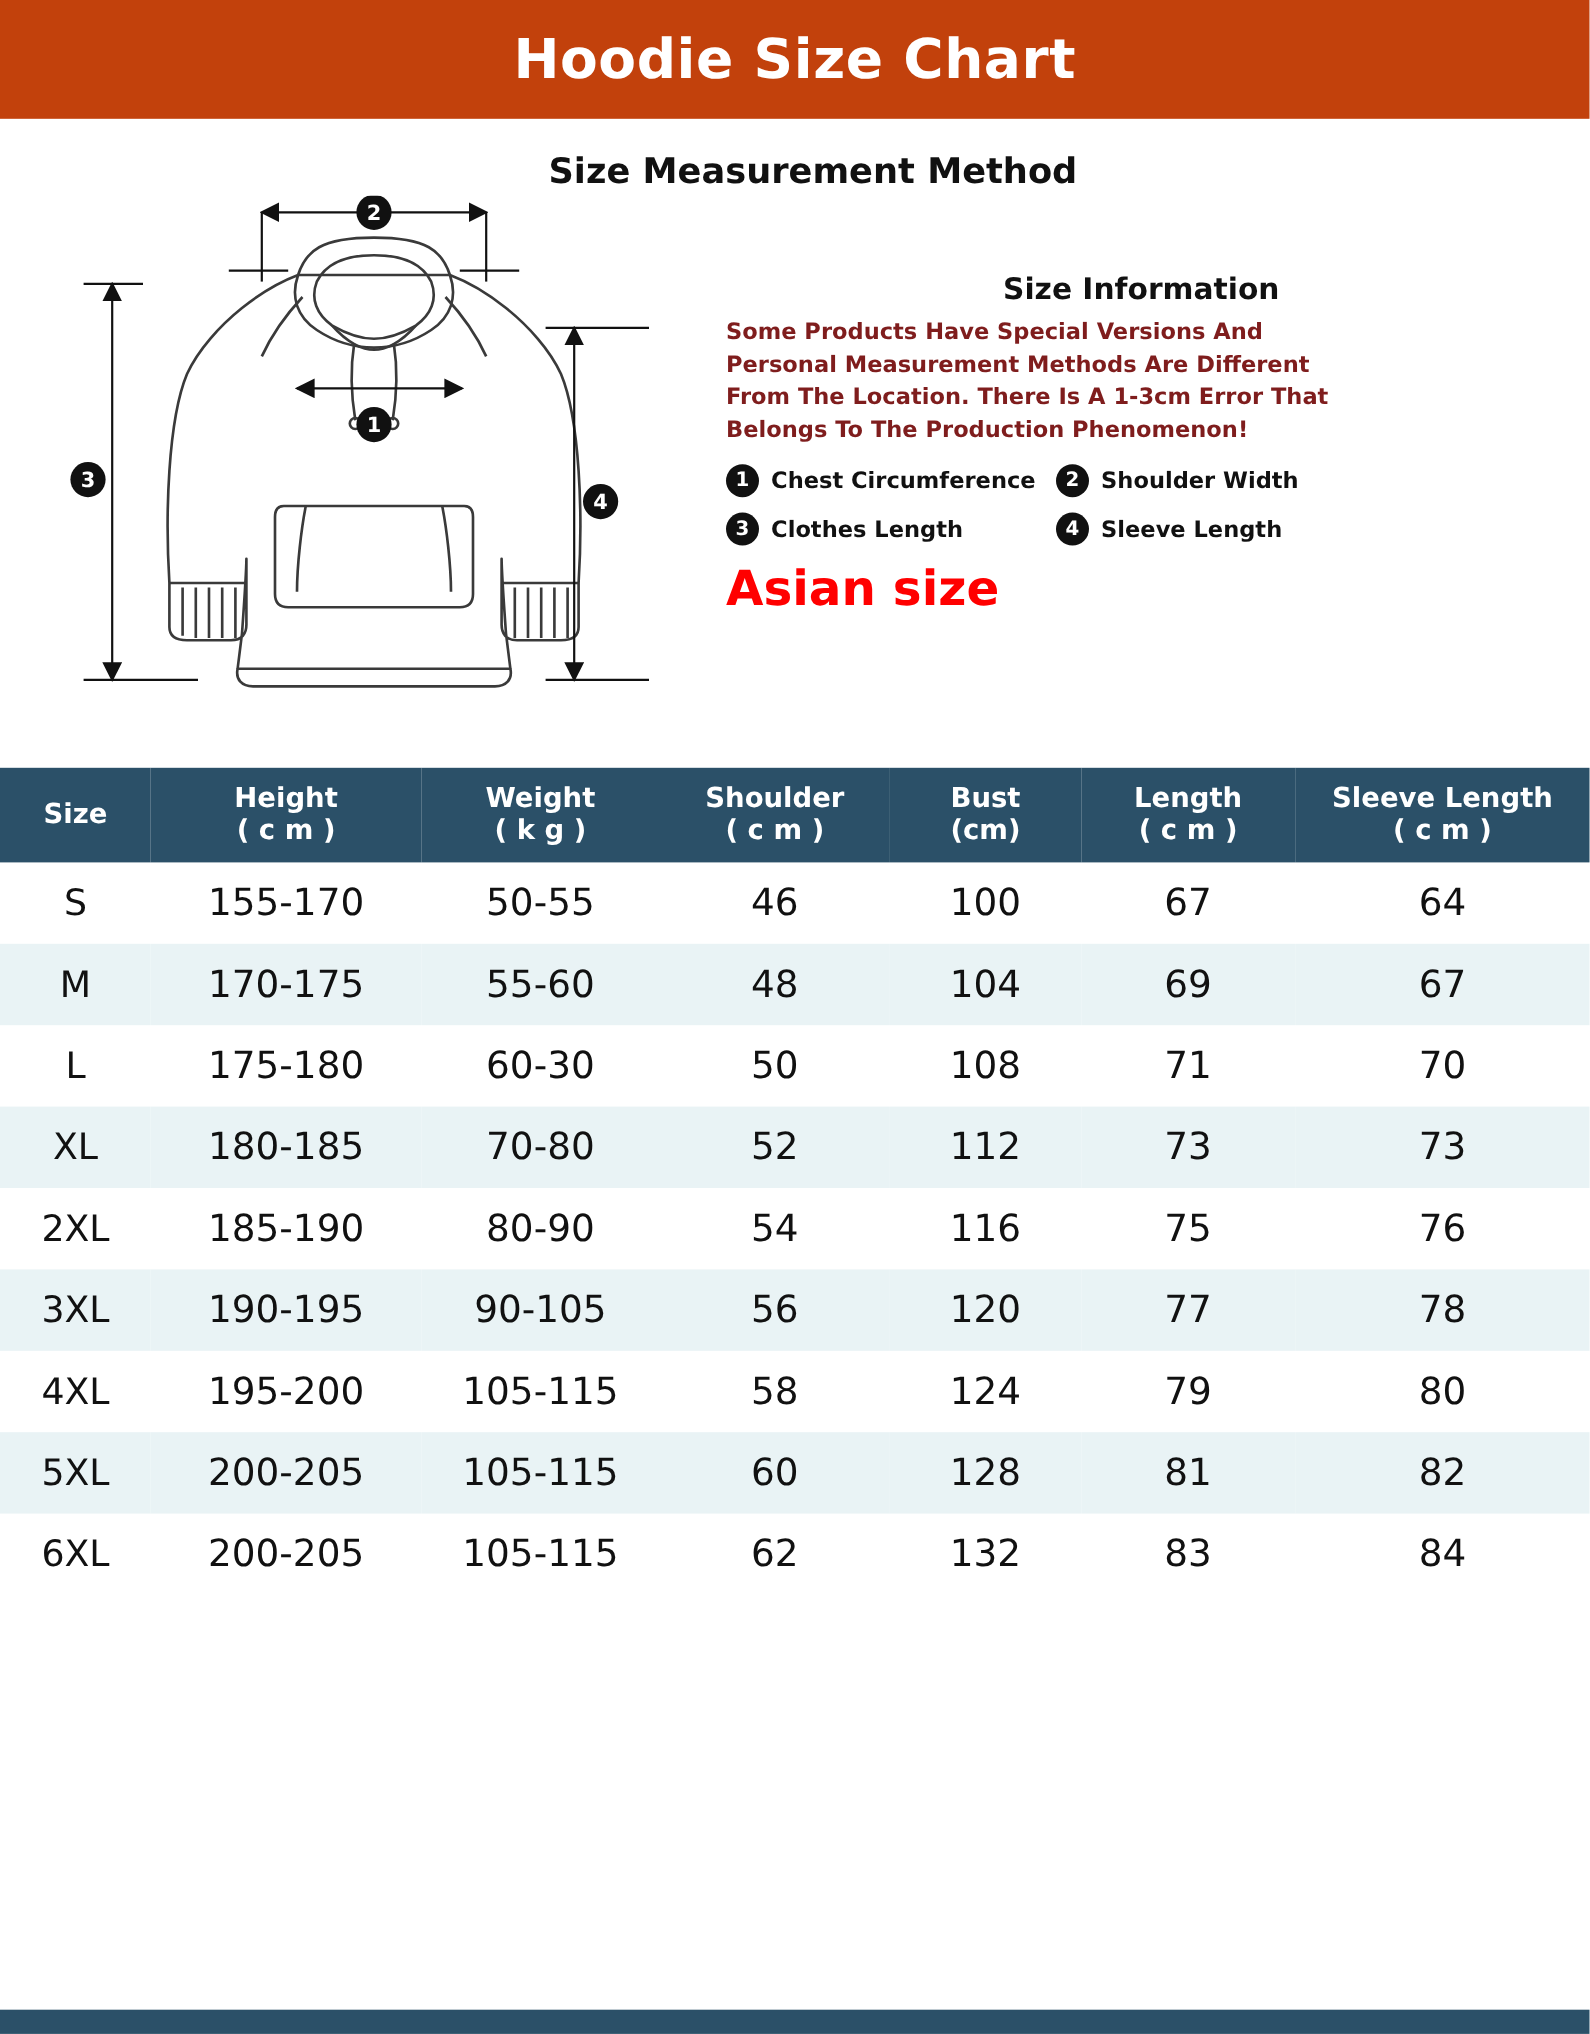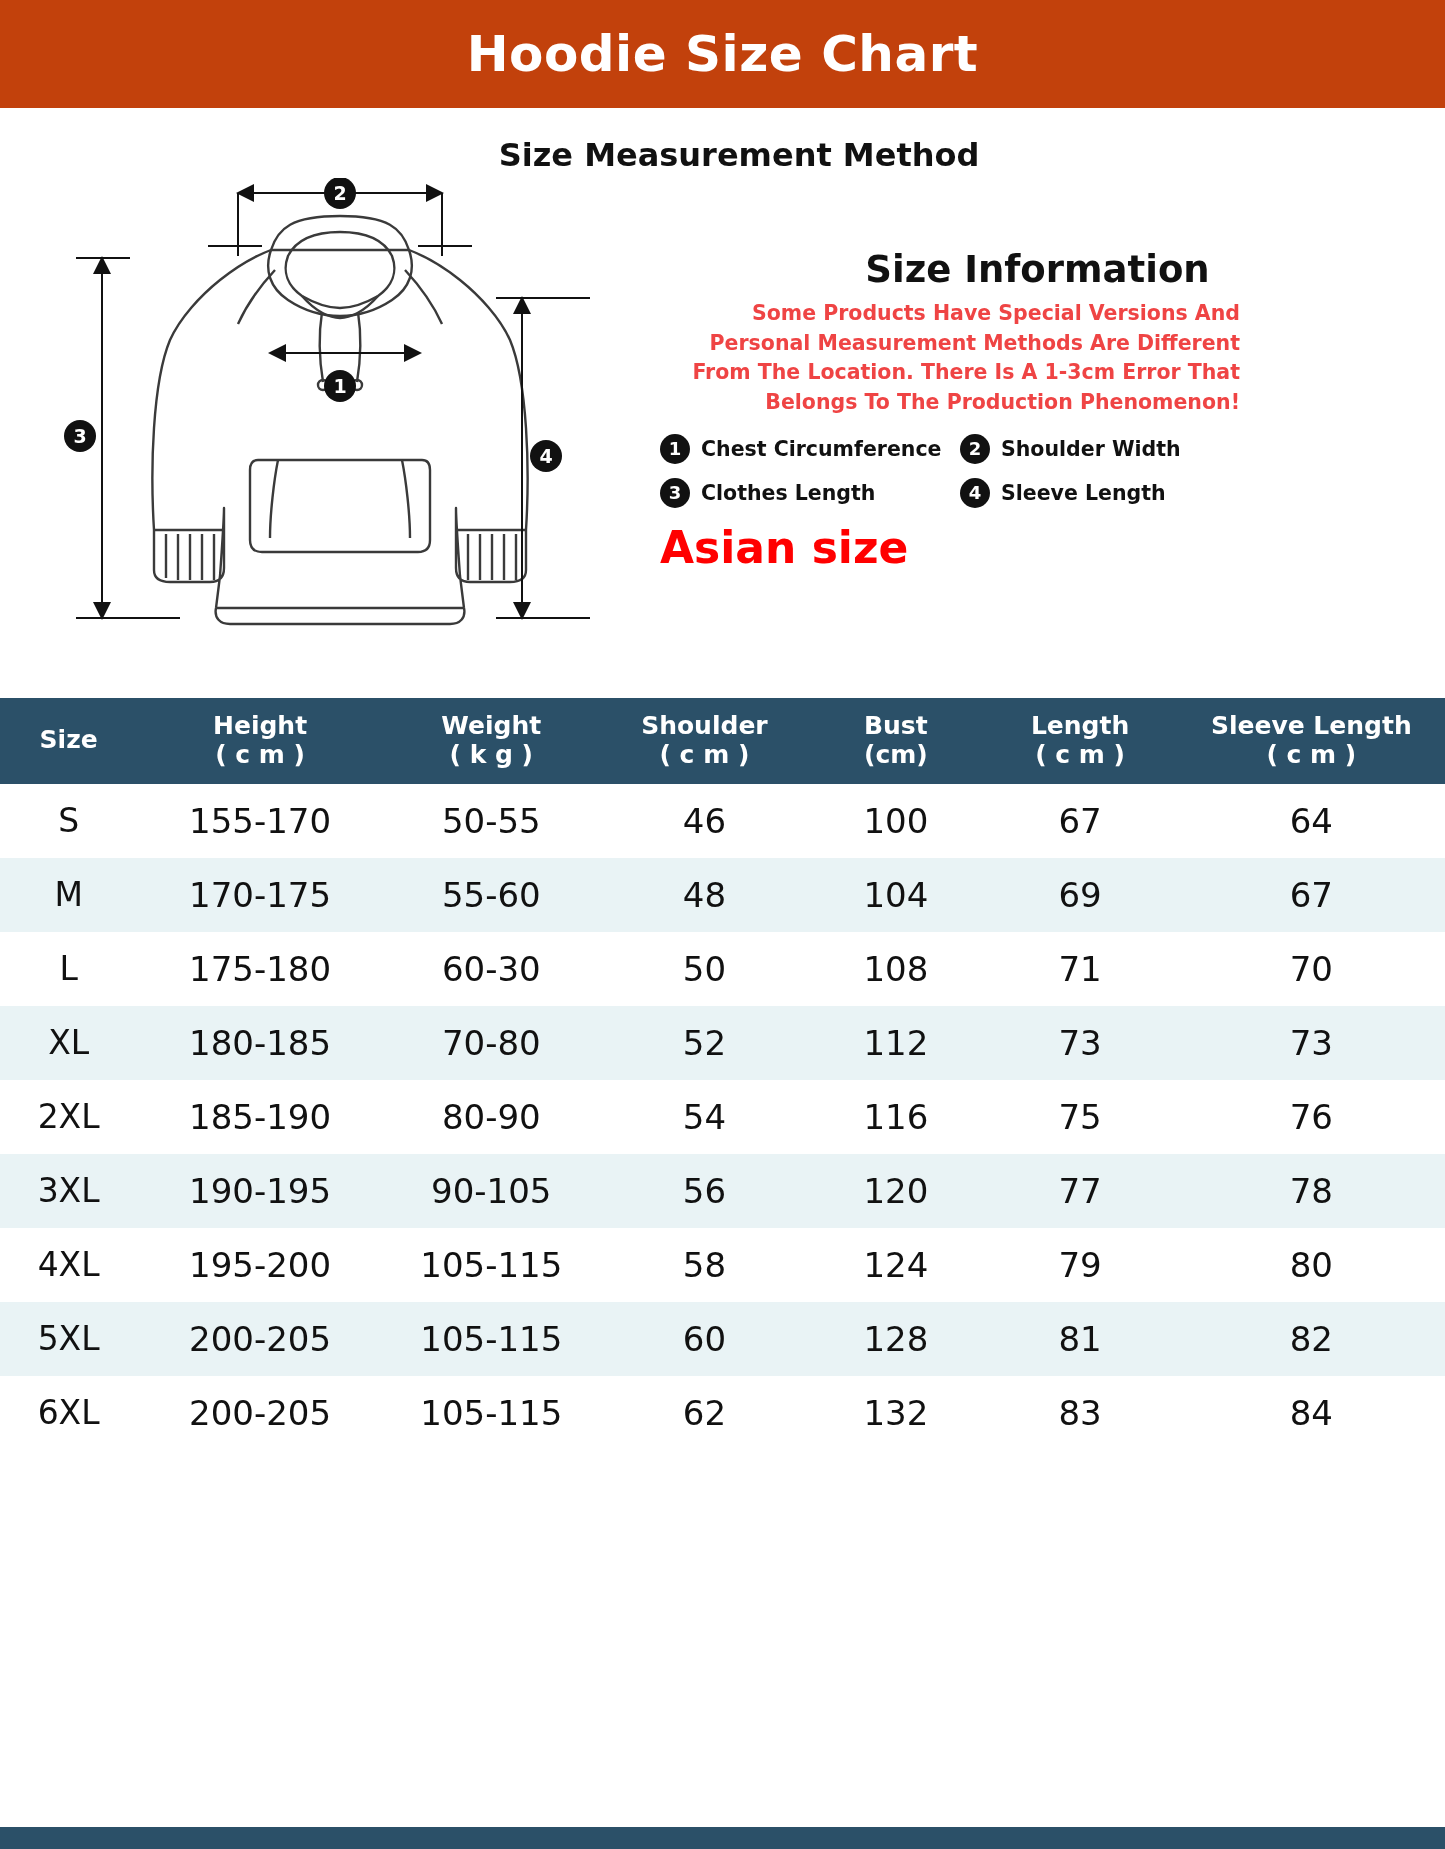--- a/index.html
+++ b/index.html
@@ -61,33 +61,33 @@
     position: relative;
     height: 470px;
   }
   .info-wrap {
     flex: 1 1 auto;
     padding-left: 10px;
     padding-top: 70px;
     box-sizing: border-box;
   }
   .info-title {
-    font-size: 37px;
+    font-size: 27px;
     font-weight: bold;
     color: #111111;
     text-align: center;
     margin: 0 0 8px 0;
   }
   .info-paragraph {
     font-size: 20.5px;
     font-weight: bold;
     line-height: 1.45;
-    color: #ef4444;
+    color: #7f1d1d;
     margin: 0 0 16px 0;
-    text-align: right;
+    text-align: left;
     max-width: 580px;
   }
   .legend-row {
     display: flex;
     flex-direction: row;
     align-items: center;
     margin-bottom: 14px;
   }
   .legend-item {
     display: flex;

